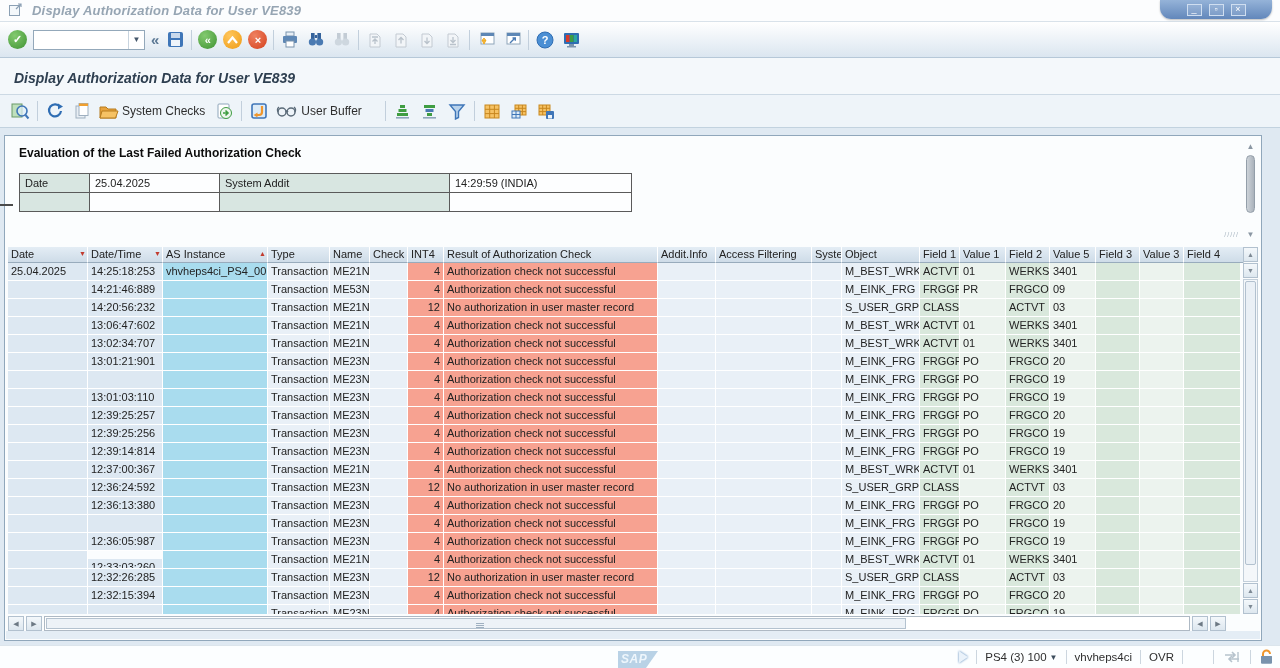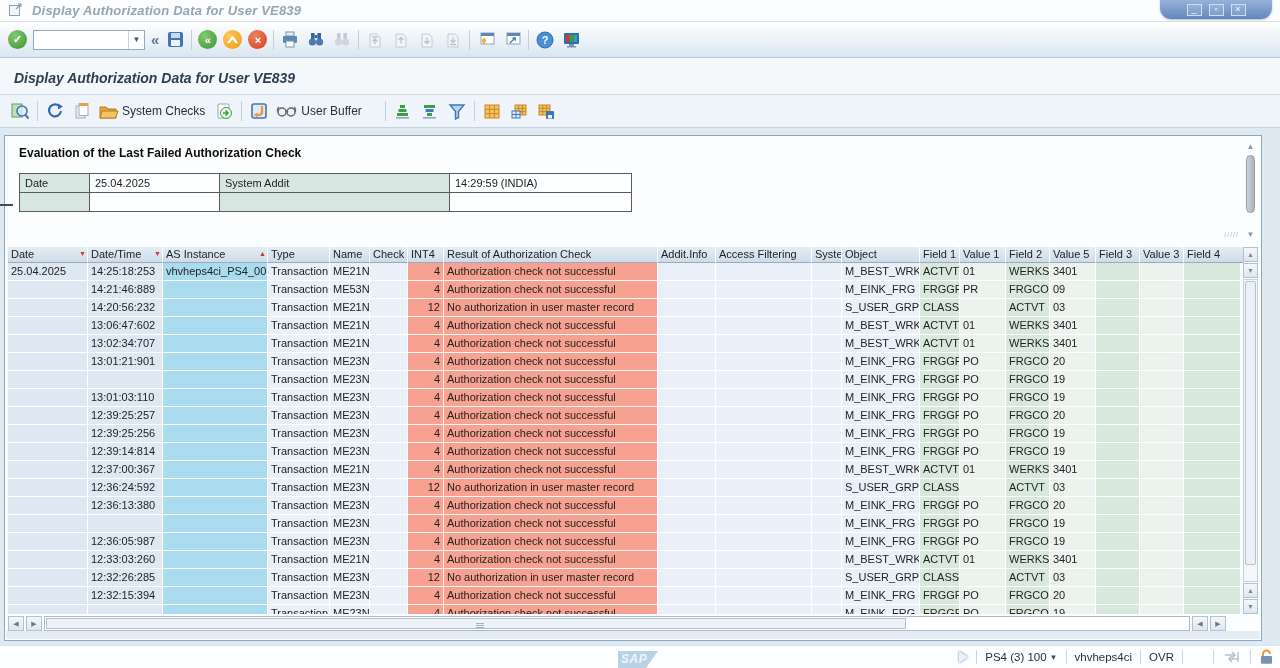--- a/index.html
+++ b/index.html
@@ -706,21 +706,21 @@
           <div class="gcell col-field" style="width: 40px;">FRGGR</div>
           <div class="gcell col-value" style="width: 46px;">PO</div>
           <div class="gcell col-field" style="width: 44px;">FRGCO</div>
           <div class="gcell col-value" style="width: 46px;">19</div>
           <div class="gcell col-field" style="width: 44px;"></div>
           <div class="gcell col-value" style="width: 44px;"></div>
           <div class="gcell col-field" style="width: 60px;"></div>
         </div>
         <div class="grow">
           <div class="gcell col-date" style="width: 80px;"></div>
-          <div class="gcell col-date" style="width: 75px;">12:33:03:260</div>
+          <div class="gcell col-date" style="width: 75px; margin-top: 8px;">12:33:03:260</div>
           <div class="gcell col-inst" style="width: 105px;"></div>
           <div class="gcell col-plain" style="width: 62px;">Transaction</div>
           <div class="gcell col-plain" style="width: 40px;">ME21N</div>
           <div class="gcell col-plain" style="width: 38px;"></div>
           <div class="gcell col-int" style="width: 36px;">4</div>
           <div class="gcell col-res" style="width: 214px;">Authorization check not successful</div>
           <div class="gcell col-plain" style="width: 58px;"></div>
           <div class="gcell col-plain" style="width: 96px;"></div>
           <div class="gcell col-plain" style="width: 30px;"></div>
           <div class="gcell col-plain" style="width: 78px;">M_BEST_WRK</div>

